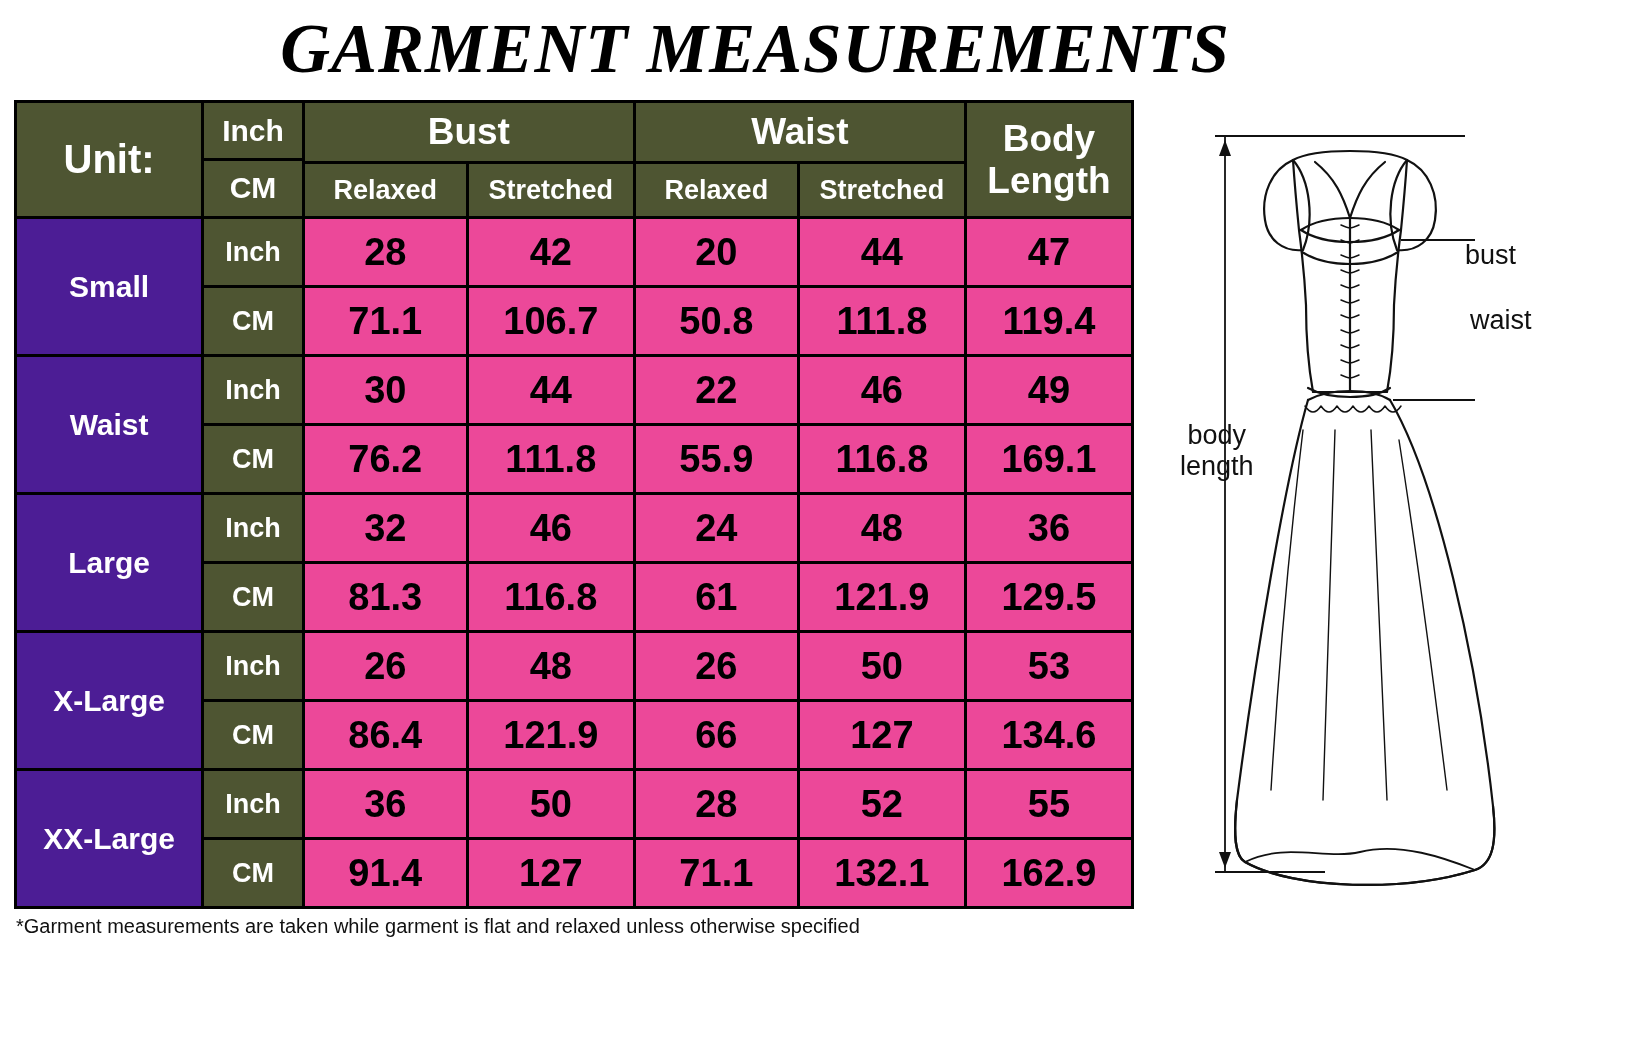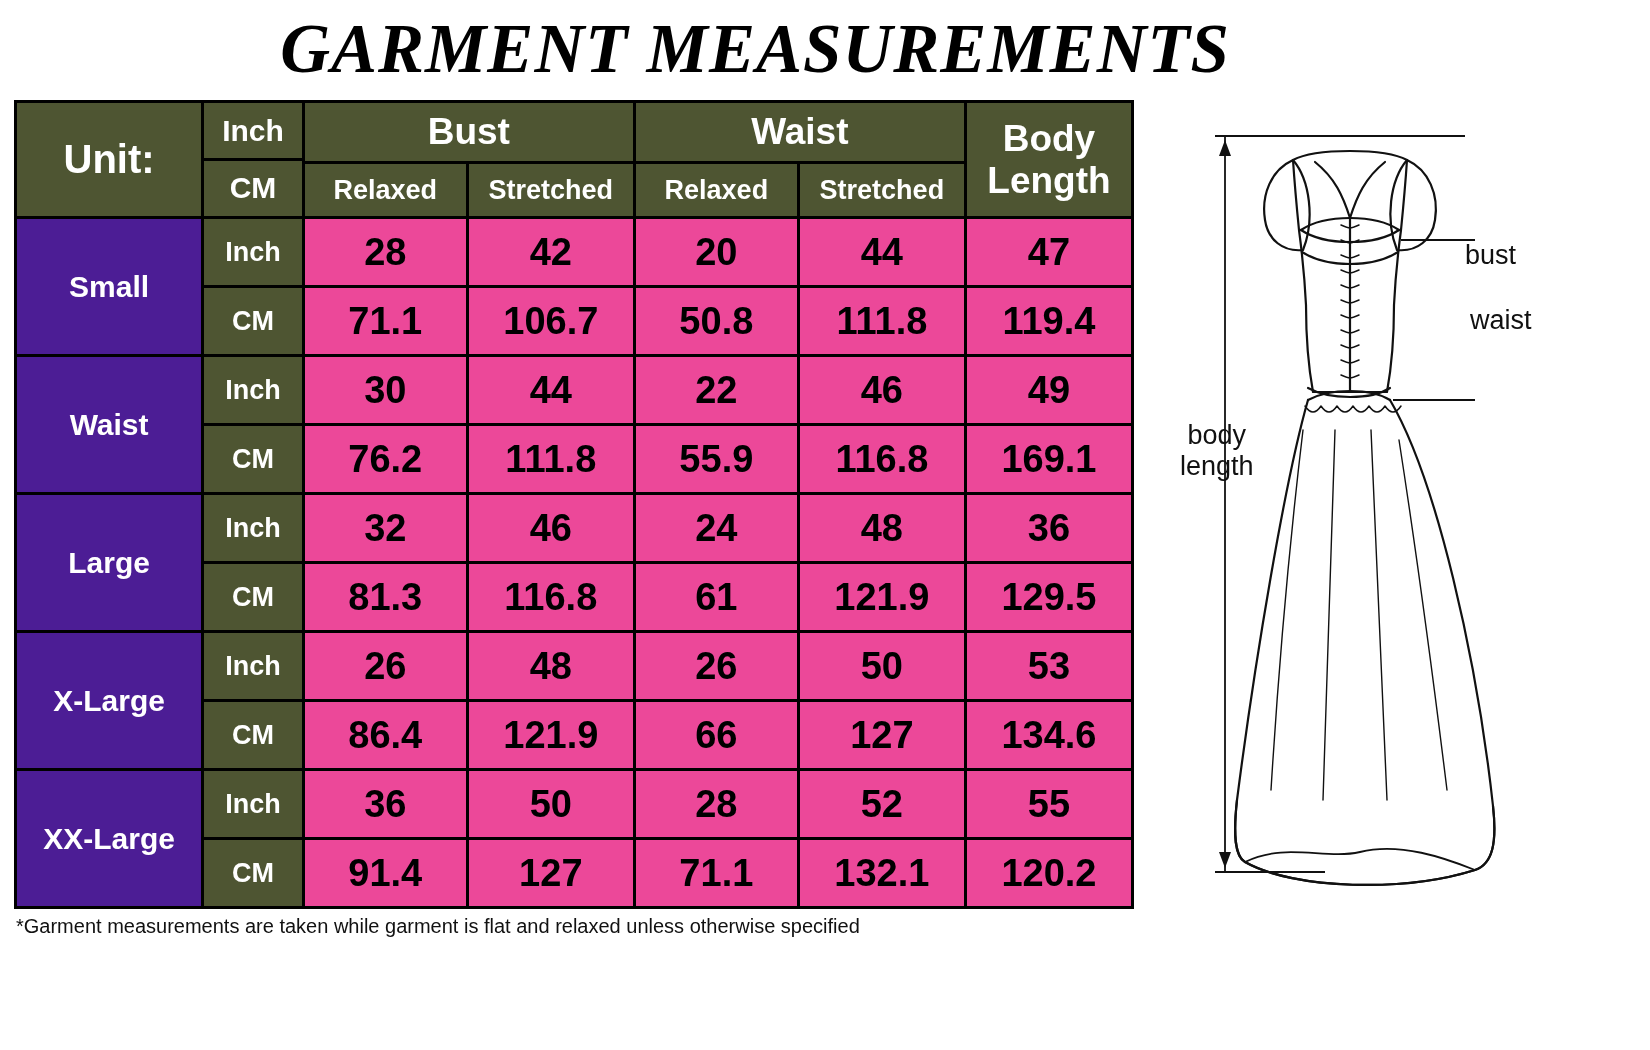--- a/index.html
+++ b/index.html
@@ -245,21 +245,21 @@
           <td class="val">28</td>
           <td class="val">52</td>
           <td class="val">55</td>
         </tr>
         <tr>
           <td class="unit-label">CM</td>
           <td class="val">91.4</td>
           <td class="val">127</td>
           <td class="val">71.1</td>
           <td class="val">132.1</td>
-          <td class="val">120.2</td>
+          <td class="val">162.9</td>
         </tr>
       </tbody>
     </table>
 
   </div>
 
   <div class="footnote">*Garment measurements are taken while garment is flat and relaxed unless otherwise specified</div>
 
   <div class="figure">
     <svg width="470" height="800" viewBox="0 0 470 800">

